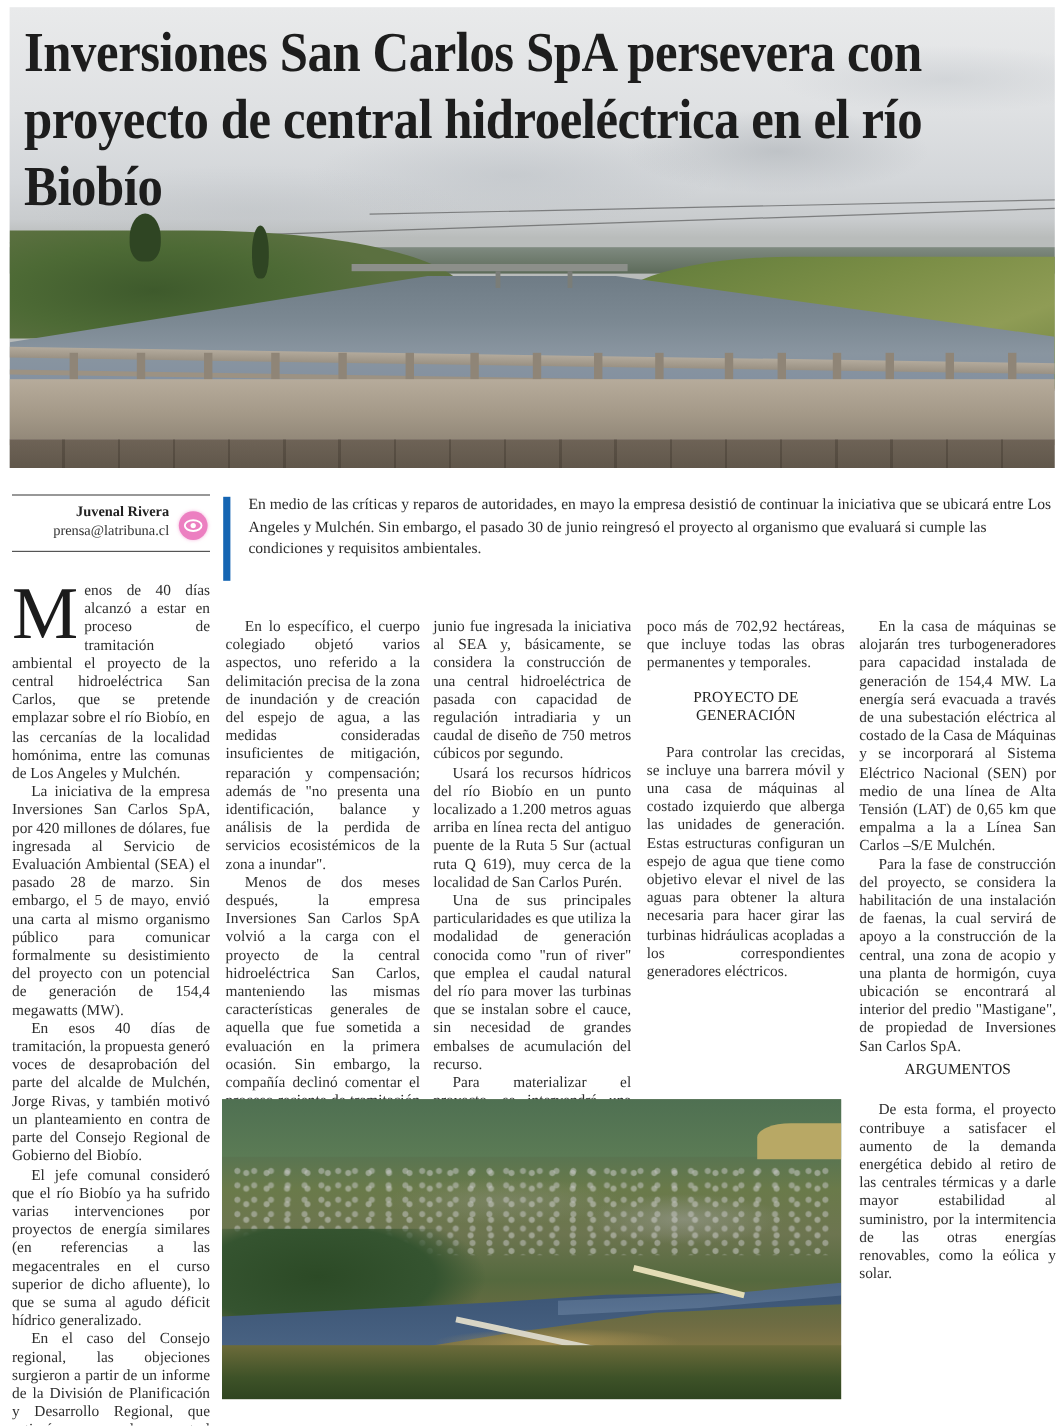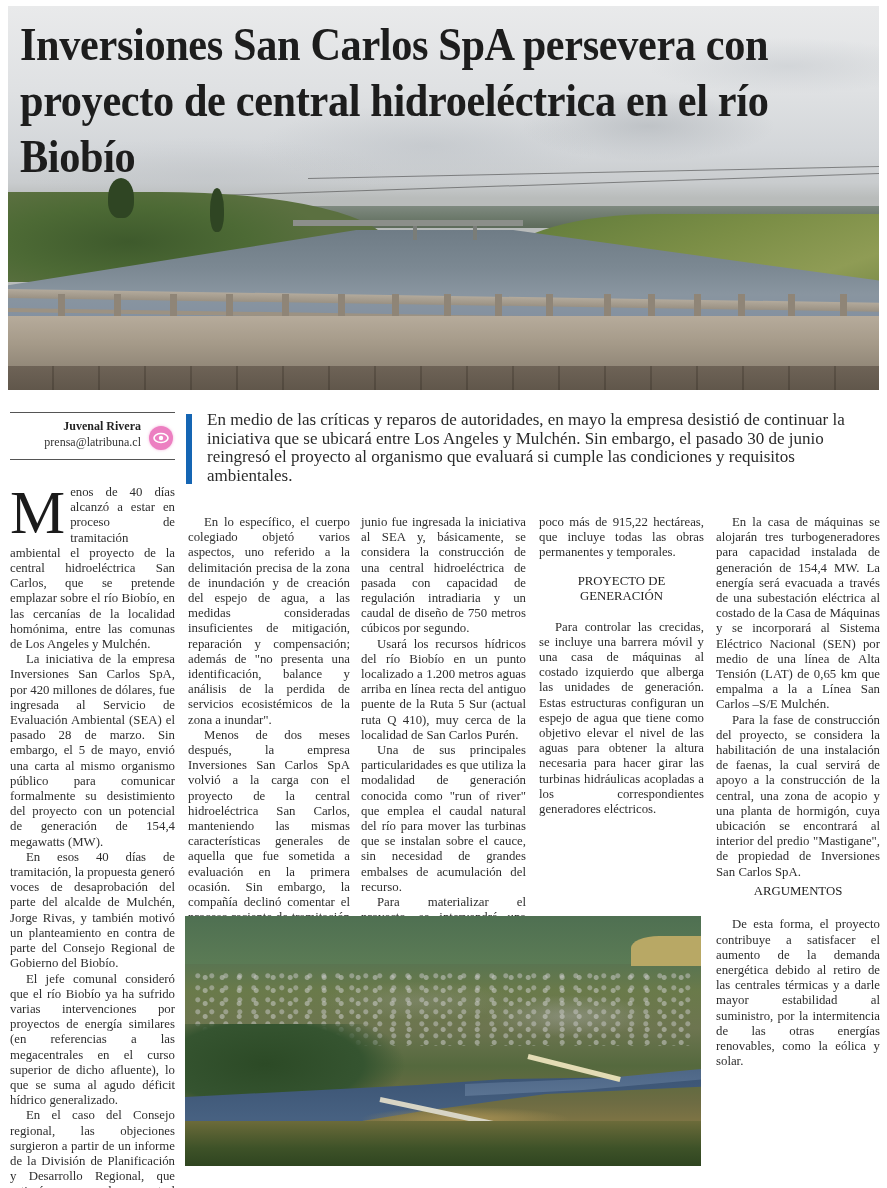--- a/index.html
+++ b/index.html
@@ -84,21 +84,21 @@
       font-family: "Liberation Serif", serif; font-size: 12px; color: #333; }
     .byline .eye-badge {
       position: absolute; right: 2px; top: 13px; width: 24px; height: 24px;
       border-radius: 50%; background: #ec7fc1; box-shadow: 0 0 3px rgba(236,127,193,0.6);
       display: flex; align-items: center; justify-content: center;
     }
 
     
     .lead-bar { position: absolute; left: 186px; top: 414px; width: 6px; height: 70px; background: #1565b3; }
     .lead { position: absolute; left: 207px; top: 411px; width: 675px;
-      font-family: "Liberation Serif", serif; font-size: 17px; line-height: 18.5px; color: #2b2b2b; }
+      font-family: "Liberation Serif", serif; font-size: 13px; line-height: 18.5px; color: #2b2b2b; }
 
     
     .col { position: absolute; font-family: "Liberation Serif", serif; font-size: 12.8px; line-height: 15.2px;
       color: #2e2e2e; text-align: justify; hyphens: manual; }
     .col p { text-indent: 16px; }
     .col p.noindent { text-indent: 0; }
     .col1 { left: 10px; top: 485px; width: 165px; }
     .col2 { left: 188px; top: 515px; width: 162px; }
     .col3 { left: 361px; top: 515px; width: 165px; }
     .col4 { left: 539px; top: 515px; width: 165px; }
@@ -200,27 +200,27 @@
 </div>
 
 <div class="col col2">
   <p>En lo específico, el cuerpo colegiado objetó varios aspectos, uno referido a la delimitación precisa de la zona de inundación y de creación del espejo de agua, a las medidas consideradas insuficientes de mitigación, reparación y compensación; además de "no presenta una identificación, balance y análisis de la perdida de servicios ecosistémicos de la zona a inundar".</p>
   <p>Menos de dos meses después, la empresa Inversiones San Carlos SpA volvió a la carga con el proyecto de la central hidroeléctrica San Carlos, manteniendo las mismas características generales de aquella que fue sometida a evaluación en la primera ocasión. Sin embargo, la compañía declinó comentar el proceso reciente de tramitación ambiental, así los cambios incorporados en esta ocasión.</p>
   <p>En efecto, el pasado 30 de</p>
 </div>
 
 <div class="col col3">
   <p class="noindent">junio fue ingresada la iniciativa al SEA y, básicamente, se considera la construcción de una central hidroeléctrica de pasada con capacidad de regulación intradiaria y un caudal de diseño de 750 metros cúbicos por segundo.</p>
-  <p>Usará los recursos hídricos del río Biobío en un punto localizado a 1.200 metros aguas arriba en línea recta del antiguo puente de la Ruta 5 Sur (actual ruta Q 410), muy cerca de la localidad de San Carlos Purén.</p>
+  <p>Usará los recursos hídricos del río Biobío en un punto localizado a 1.200 metros aguas arriba en línea recta del antiguo puente de la Ruta 5 Sur (actual ruta Q 619), muy cerca de la localidad de San Carlos Purén.</p>
   <p>Una de sus principales particularidades es que utiliza la modalidad de generación conocida como "run of river" que emplea el caudal natural del río para mover las turbinas que se instalan sobre el cauce, sin necesidad de grandes embalses de acumulación del recurso.</p>
   <p>Para materializar el proyecto, se intervendrá una superficie de</p>
 </div>
 
 <div class="col col4">
-  <p class="noindent">poco más de 915,22 hectáreas, que incluye todas las obras permanentes y temporales.</p>
+  <p class="noindent">poco más de 702,92 hectáreas, que incluye todas las obras permanentes y temporales.</p>
   <p class="subhead">PROYECTO DE GENERACIÓN</p>
   <p>Para controlar las crecidas, se incluye una barrera móvil y una casa de máquinas al costado izquierdo que alberga las unidades de generación. Estas estructuras configuran un espejo de agua que tiene como objetivo elevar el nivel de las aguas para obtener la altura necesaria para hacer girar las turbinas hidráulicas acopladas a los correspondientes generadores eléctricos.</p>
 </div>
 
 <div class="col col5">
   <p>En la casa de máquinas se alojarán tres turbogeneradores para capacidad instalada de generación de 154,4 MW. La energía será evacuada a través de una subestación eléctrica al costado de la Casa de Máquinas y se incorporará al Sistema Eléctrico Nacional (SEN) por medio de una línea de Alta Tensión (LAT) de 0,65 km que empalma a la a Línea San Carlos –S/E Mulchén.</p>
   <p>Para la fase de construcción del proyecto, se considera la habilitación de una instalación de faenas, la cual servirá de apoyo a la construcción de la central, una zona de acopio y una planta de hormigón, cuya ubicación se encontrará al interior del predio "Mastigane", de propiedad de Inversiones San Carlos SpA.</p>
   <p class="subhead" style="margin-top:4px;margin-bottom:18px;">ARGUMENTOS</p>
   <p>De esta forma, el proyecto contribuye a satisfacer el aumento de la demanda energética debido al retiro de las centrales térmicas y a darle mayor estabilidad al suministro, por la intermitencia de las otras energías renovables, como la eólica y solar.</p>
 </div>

